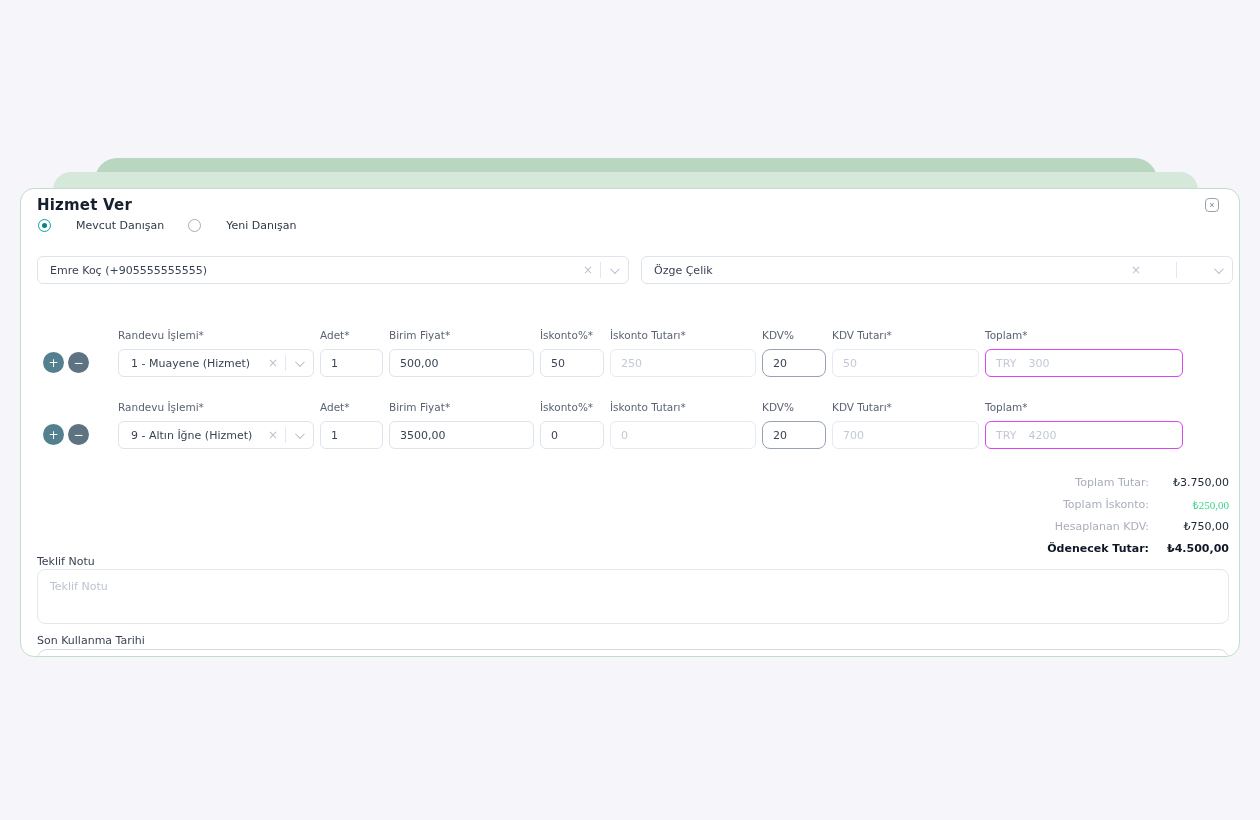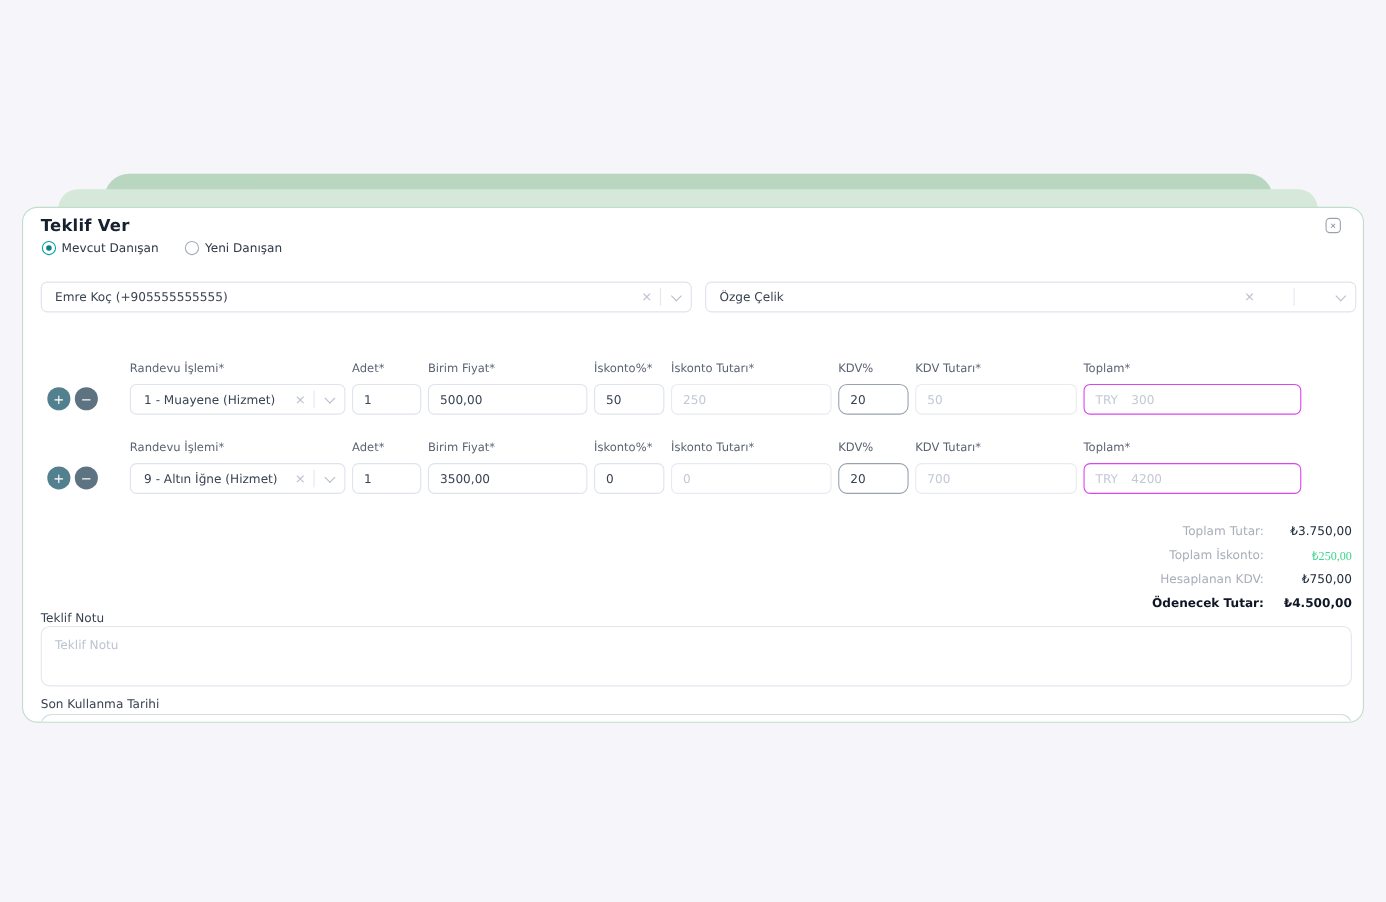--- a/index.html
+++ b/index.html
@@ -30,21 +30,21 @@
     font-size:15px; font-weight:bold; color:#16202e; letter-spacing:.2px;
   }
   .close-btn {
     position:absolute; right:20px; top:9px; width:14px; height:14px;
     border:1px solid #9aa2b1; border-radius:4px; background:#fff;
     color:#7b8494; font-size:9px; line-height:12px; text-align:center;
     cursor:pointer; padding:0;
   }
   
   .radio-row { position:absolute; left:17px; top:30px; display:flex; align-items:center; gap:24px; }
-  .radio-opt { display:flex; align-items:center; gap:5px; font-size:11px; color:#2f3847; }
+  .radio-opt { display:flex; align-items:center; gap:25px; font-size:11px; color:#2f3847; }
   .radio-circle { width:13px; height:13px; border-radius:50%; border:1.5px solid #a5adbb; background:#fff; position:relative; flex:none; }
   .radio-circle.on { border-color:#0ba0a8; }
   .radio-circle.on::after {
     content:""; position:absolute; left:2.5px; top:2.5px; width:5px; height:5px;
     border-radius:50%; background:#0c7f86;
   }
   
   .select-box {
     height:28px; border:1px solid #dfe3ec; border-radius:6px; background:#fff;
     display:flex; align-items:center; padding:0 9px 0 12px; font-size:11px; color:#3a4354;
@@ -119,21 +119,21 @@
   }
 </style>
 </head>
 <body>
 
 <div class="sheet-dark"></div>
 <div class="sheet-light"></div>
 
 <div class="modal">
 
-  <div class="modal-title">Teklif Ver</div>
+  <div class="modal-title">Hizmet Ver</div>
   <button class="close-btn">×</button>
 
   <div class="radio-row">
     <div class="radio-opt">
       <span class="radio-circle on"></span>
       <span>Mevcut Danışan</span>
     </div>
     <div class="radio-opt">
       <span class="radio-circle"></span>
       <span>Yeni Danışan</span>

